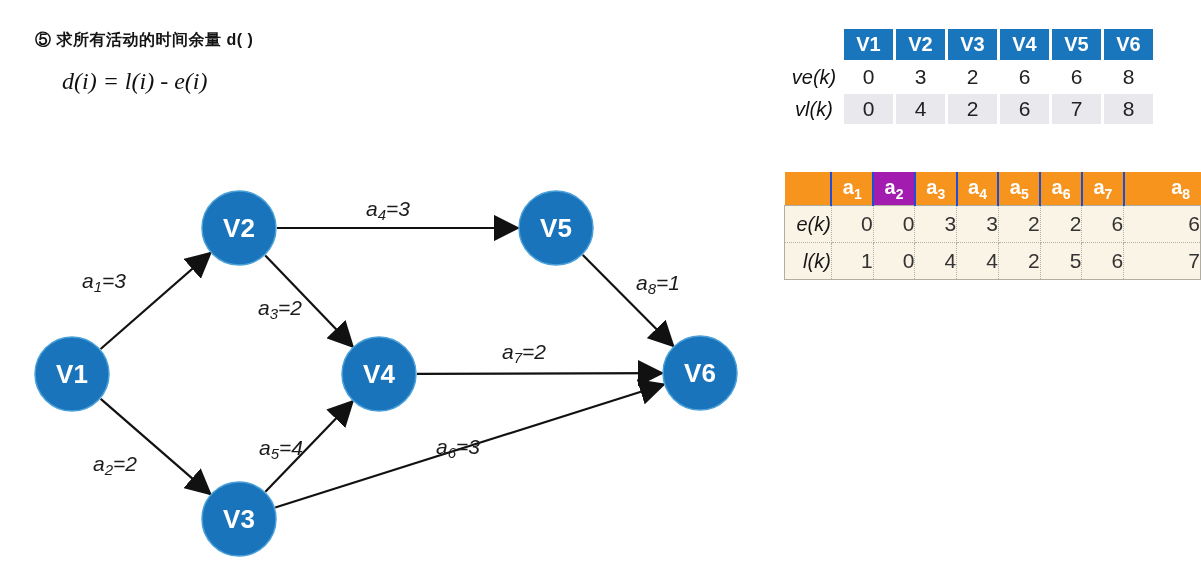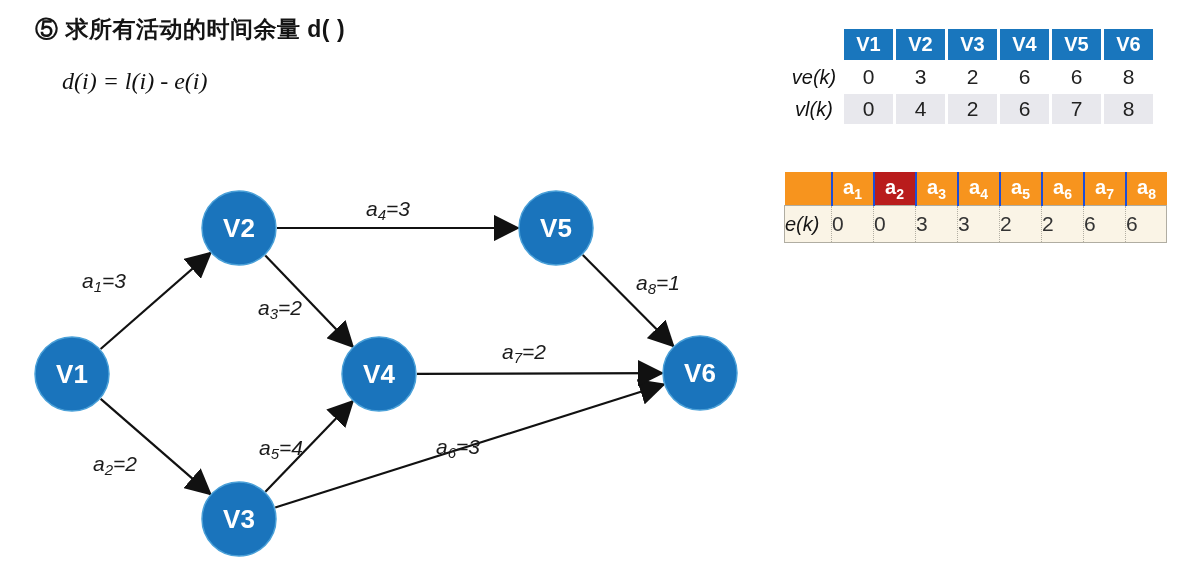--- a/index.html
+++ b/index.html
@@ -1,21 +1,21 @@
 <!DOCTYPE html>
 <html><head>
 <meta charset="utf-8">
 <style>
   html,body{margin:0;padding:0;background:#fff;}
   #stage{
     position:relative;width:1201px;height:565px;background:#ffffff;overflow:hidden;
     font-family:"Liberation Sans",sans-serif;color:#1c1c1c;
   }
   .title{
-    position:absolute;left:35px;top:14px;font-size:23px;font-weight:bold;
+    position:absolute;left:35px;top:30px;font-size:16px;font-weight:bold;
     letter-spacing:.5px;color:#141414;white-space:nowrap;
   }
   .formula{
     position:absolute;left:62px;top:68px;font-size:24px;
     font-family:"Liberation Serif",serif;font-style:italic;color:#111;white-space:nowrap;
   }
   #graph{position:absolute;left:0;top:0;}
   .edge-line{stroke:#111;stroke-width:2.2;fill:none;}
   .edge-label{font-family:"Liberation Sans",sans-serif;font-style:italic;font-size:21px;fill:#1b1b1b;}
   .edge-label .sub{font-size:15px;}
@@ -38,21 +38,21 @@
   #activity-table{
     position:absolute;left:784px;top:172px;border-collapse:collapse;
   }
   #activity-table th{
     color:#fff;font-weight:bold;font-size:20px;text-align:center;
     width:40px;height:33px;padding:0;border-left:2px solid #1d4ed8;
   }
   #activity-table th sub, .edge-sub{font-size:14px;}
   #activity-table th.label-col{width:46px;border-left:none;}
   #activity-table td{
-    font-size:21px;text-align:left;color:#333;height:36px;padding:0;
+    font-size:21px;text-align:right;color:#333;height:36px;padding:0;
     border:1px dotted #b3afa3;
   }
   #activity-table td.row-label{font-style:italic;font-size:20px;color:#161616;}
   #activity-table tbody{border:1px solid #b0ada2;}
 </style>
 </head>
 <body>
 
 <div id="stage">
 
@@ -133,37 +133,48 @@
           <td style="background: rgb(232, 232, 237);">8</td>
         </tr>
       </tbody>
   </table>
 
   <table id="activity-table">
     <thead>
         <tr>
           <th class="label-col" style="background: rgb(247, 148, 30);"></th>
           <th style="background: rgb(247, 148, 30);">a<sub>1</sub></th>
-          <th style="background: #b91c1c;">a<sub>2</sub></th>
+          <th style="background: #a21caf;">a<sub>2</sub></th>
           <th style="background: rgb(247, 148, 30);">a<sub>3</sub></th>
           <th style="background: rgb(247, 148, 30);">a<sub>4</sub></th>
           <th style="background: rgb(247, 148, 30); margin-left: 17px;">a<sub>5</sub></th>
           <th style="background: rgb(247, 148, 30);">a<sub>6</sub></th>
           <th style="background: rgb(247, 148, 30);">a<sub>7</sub></th>
-          <th style="background: rgb(247, 148, 30);">a<sub>8</sub></th>
+          <th style="background: rgb(247, 148, 30); padding-left: 36px;">a<sub>8</sub></th>
         </tr>
       </thead>
     <tbody>
         <tr>
           <td class="row-label" style="background: rgb(250, 244, 230);">e(k)</td>
           <td style="background: rgb(250, 244, 230);">0</td>
           <td style="background: rgb(250, 244, 230);">0</td>
           <td style="background: rgb(250, 244, 230);">3</td>
           <td style="background: rgb(250, 244, 230);">3</td>
           <td style="background: rgb(250, 244, 230);">2</td>
           <td style="background: rgb(250, 244, 230);">2</td>
           <td style="background: rgb(250, 244, 230);">6</td>
           <td style="background: rgb(250, 244, 230);">6</td>
         </tr>
+        <tr>
+          <td class="row-label" style="background: rgb(250, 244, 230);">l(k)</td>
+          <td style="background: rgb(250, 244, 230);">1</td>
+          <td style="background: rgb(250, 244, 230);">0</td>
+          <td style="background: rgb(250, 244, 230);">4</td>
+          <td style="background: rgb(250, 244, 230);">4</td>
+          <td style="background: rgb(250, 244, 230);">2</td>
+          <td style="background: rgb(250, 244, 230);">5</td>
+          <td style="background: rgb(250, 244, 230);">6</td>
+          <td style="background: rgb(250, 244, 230);">7</td>
+        </tr>
       </tbody>
   </table>
 
 </div>
 
 </body></html>

